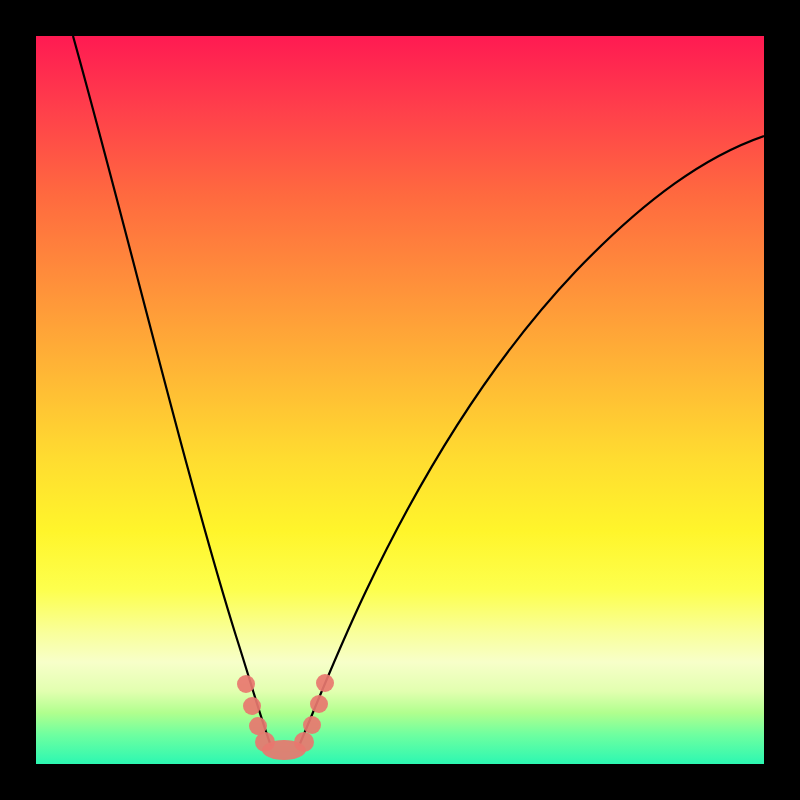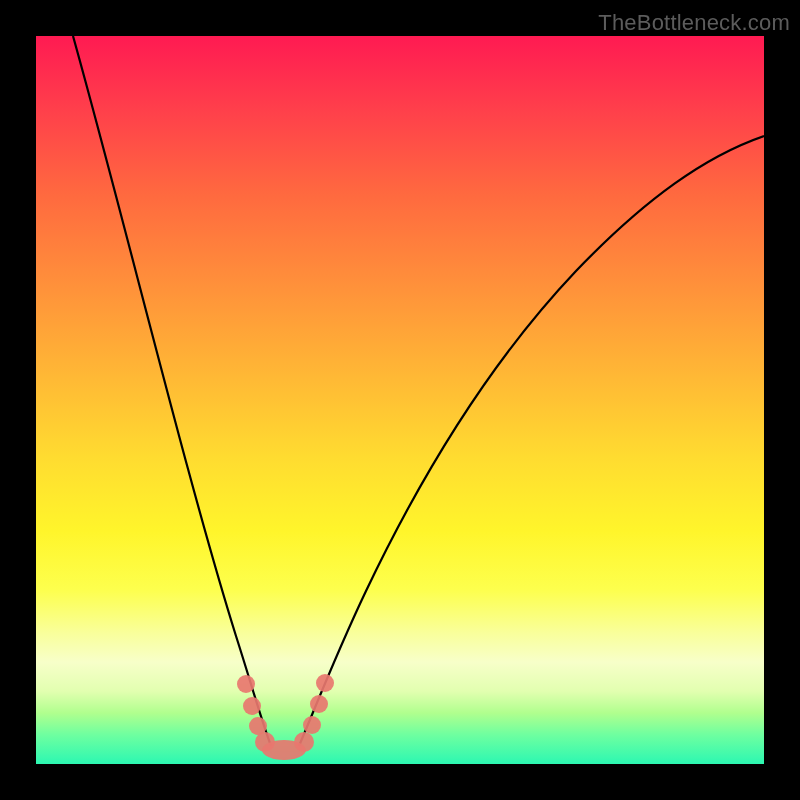--- a/index.html
+++ b/index.html
@@ -95,14 +95,13 @@
         <circle cx="229" cy="706" r="10"></circle>
         <ellipse cx="248" cy="714" rx="22" ry="10"></ellipse>
         <circle cx="268" cy="706" r="10"></circle>
         <circle cx="276" cy="689" r="9"></circle>
         <circle cx="283" cy="668" r="9"></circle>
         <circle cx="289" cy="647" r="9"></circle>
       </g>
     </svg>
   </div>
 
-  <div class="watermark">TheBottleneck.com</div>
 </div>
 
 </body></html>

